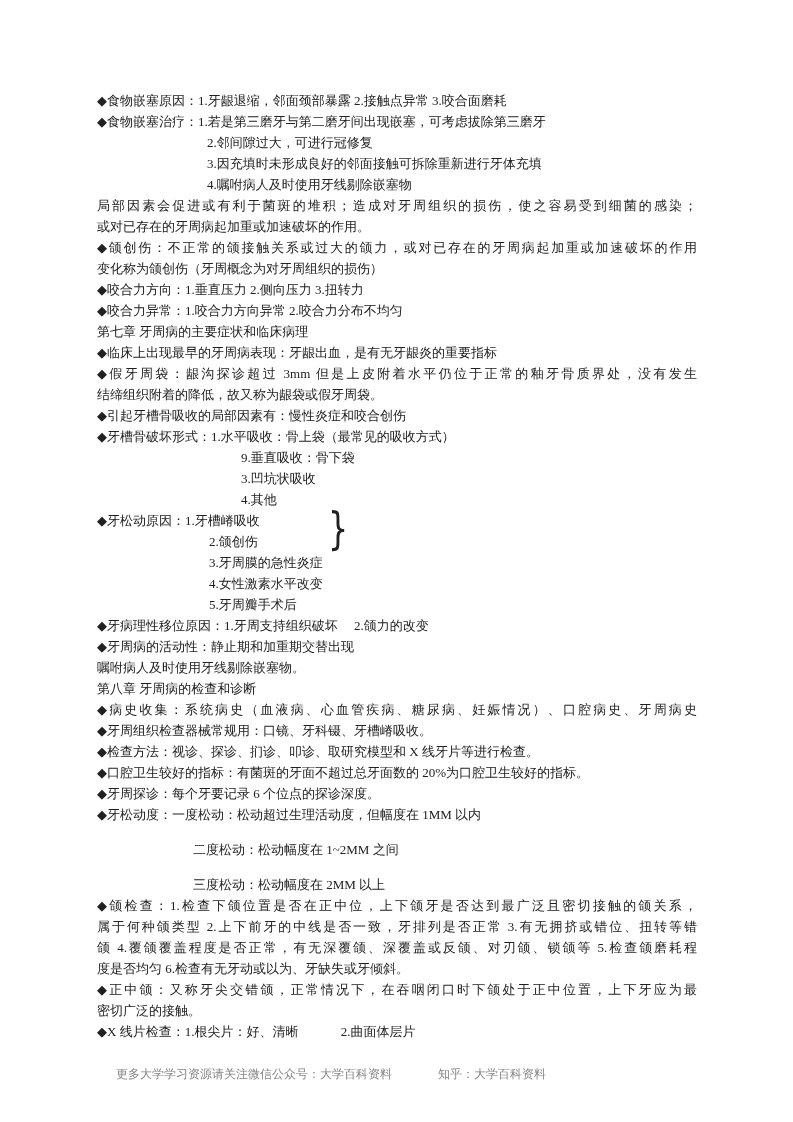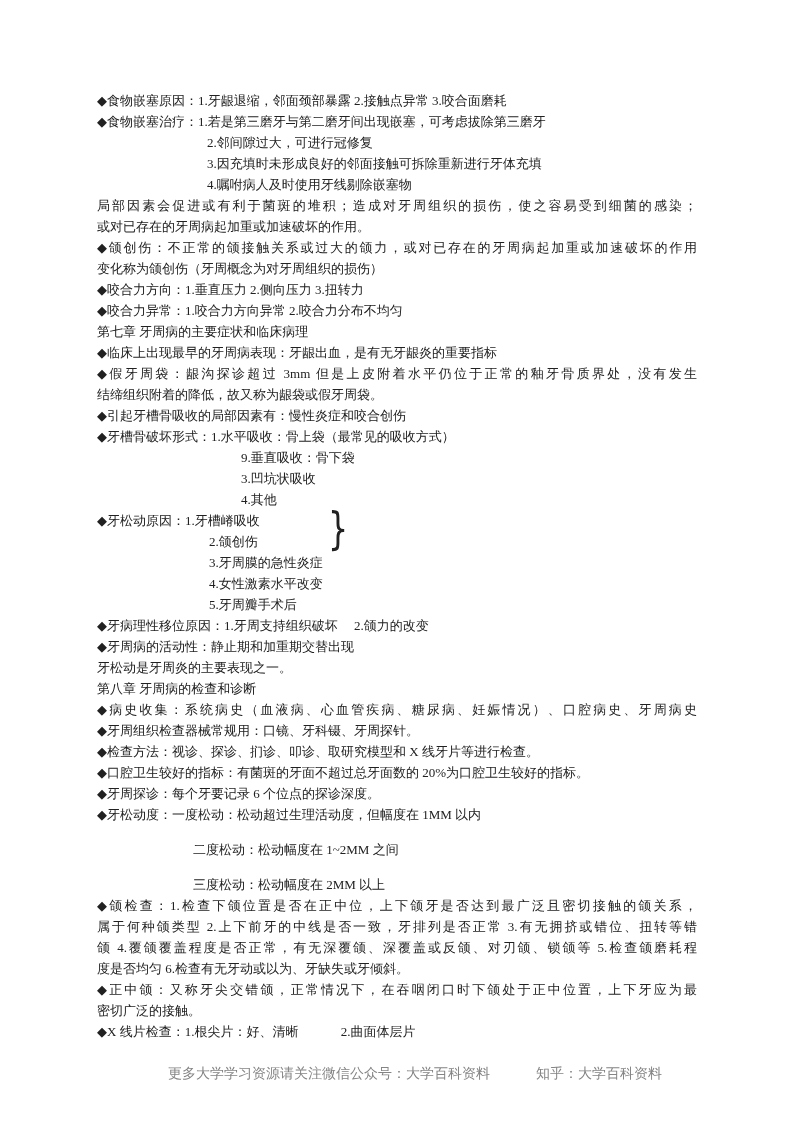--- a/index.html
+++ b/index.html
@@ -27,22 +27,22 @@
   .fill{white-space:normal;text-align:justify;text-align-last:justify;}
   .brace{
     position:absolute;left:231px;top:416px;
     width:26px;height:46px;
     font-family:"DejaVu Sans",sans-serif;
     font-size:44px;line-height:46px;color:#212121;
     transform:scaleX(0.72);transform-origin:left center;
   }
   .footer{
     position:absolute;top:1066px;left:0;width:662px;
-    display:flex;justify-content:flex-end;gap:46px;
-    font-size:14px;line-height:16px;color:#848484;
+    display:flex;justify-content:center;gap:46px;
+    font-size:12px;line-height:16px;color:#848484;
   }
 </style>
 </head>
 <body>
 
 <div class="page">
   <div class="content">
     <div class="line">◆食物嵌塞原因：1.牙龈退缩，邻面颈部暴露 2.接触点异常 3.咬合面磨耗</div>
     <div class="line">◆食物嵌塞治疗：1.若是第三磨牙与第二磨牙间出现嵌塞，可考虑拔除第三磨牙</div>
     <div class="line ind110">2.邻间隙过大，可进行冠修复</div>
@@ -63,24 +63,24 @@
     <div class="line ind144">9.垂直吸收：骨下袋</div>
     <div class="line ind144">3.凹坑状吸收</div>
     <div class="line ind144">4.其他</div>
     <div class="line">◆牙松动原因：1.牙槽嵴吸收</div>
     <div class="line ind112">2.颌创伤</div>
     <div class="line ind112">3.牙周膜的急性炎症</div>
     <div class="line ind112">4.女性激素水平改变</div>
     <div class="line ind112">5.牙周瓣手术后</div>
     <div class="line">◆牙病理性移位原因：1.牙周支持组织破坏　 2.颌力的改变</div>
     <div class="line">◆牙周病的活动性：静止期和加重期交替出现</div>
-    <div class="line">牙松动是牙周炎的主要表现之一。</div>
+    <div class="line">嘱咐病人及时使用牙线剔除嵌塞物。</div>
     <div class="line heading">第八章 牙周病的检查和诊断</div>
     <div class="line fill">◆病史收集：系统病史（血液病、心血管疾病、糖尿病、妊娠情况）、口腔病史、牙周病史</div>
-    <div class="line">◆牙周组织检查器械常规用：口镜、牙科镊、牙周探针。</div>
+    <div class="line">◆牙周组织检查器械常规用：口镜、牙科镊、牙槽嵴吸收。</div>
     <div class="line">◆检查方法：视诊、探诊、扪诊、叩诊、取研究模型和 X 线牙片等进行检查。</div>
     <div class="line">◆口腔卫生较好的指标：有菌斑的牙面不超过总牙面数的 20%为口腔卫生较好的指标。</div>
     <div class="line">◆牙周探诊：每个牙要记录 6 个位点的探诊深度。</div>
     <div class="line">◆牙松动度：一度松动：松动超过生理活动度，但幅度在 1MM 以内</div>
     <div class="line ind96">二度松动：松动幅度在 1~2MM 之间</div>
     <div class="line ind96">三度松动：松动幅度在 2MM 以上</div>
     <div class="line fill">◆颌检查：1.检查下颌位置是否在正中位，上下颌牙是否达到最广泛且密切接触的颌关系，</div>
     <div class="line fill">属于何种颌类型 2.上下前牙的中线是否一致，牙排列是否正常 3.有无拥挤或错位、扭转等错</div>
     <div class="line fill">颌 4.覆颌覆盖程度是否正常，有无深覆颌、深覆盖或反颌、对刃颌、锁颌等 5.检查颌磨耗程</div>
     <div class="line">度是否均匀 6.检查有无牙动或以为、牙缺失或牙倾斜。</div>

